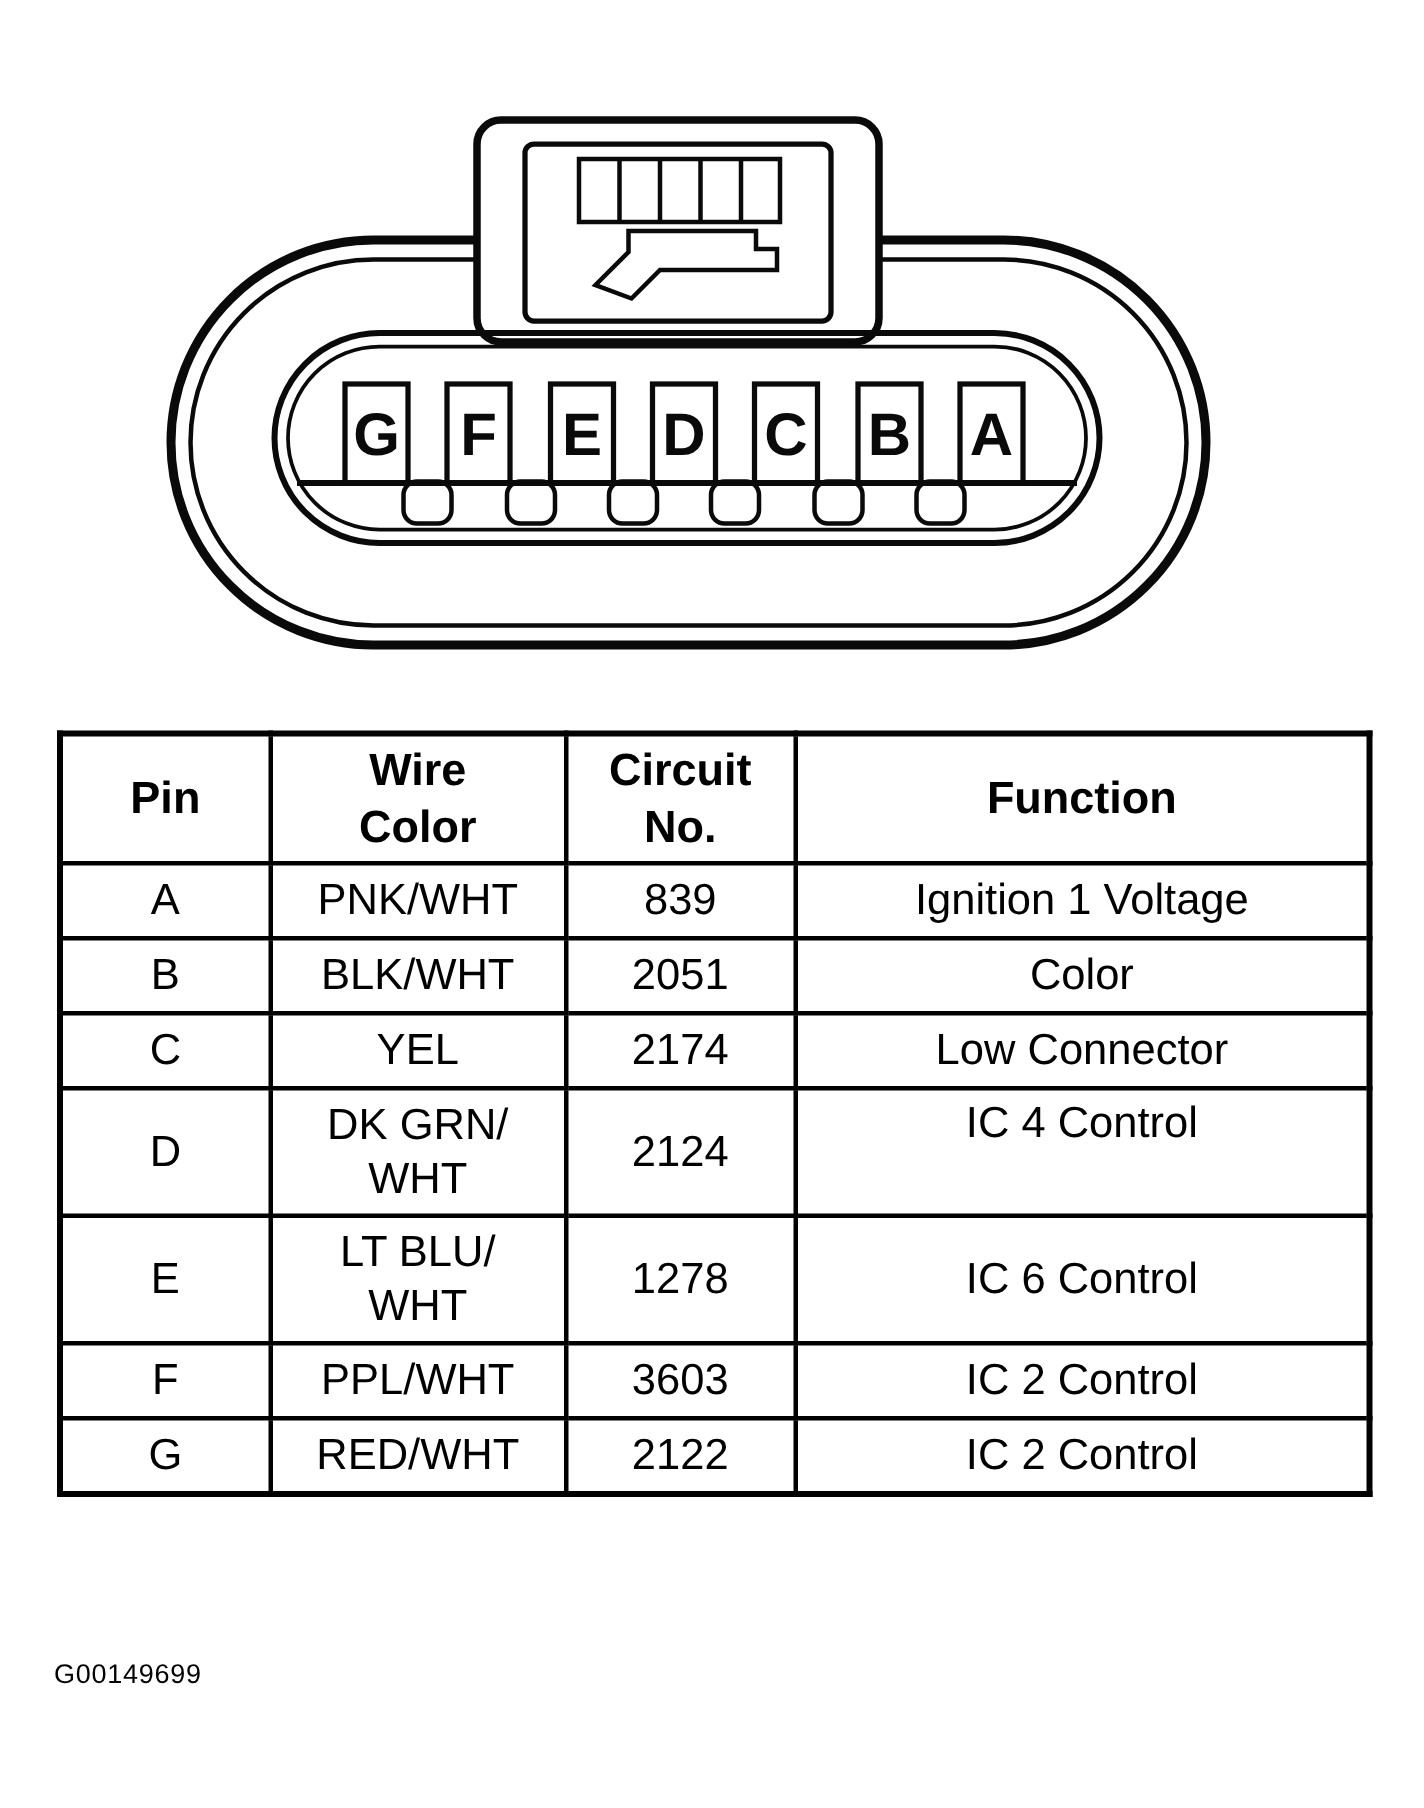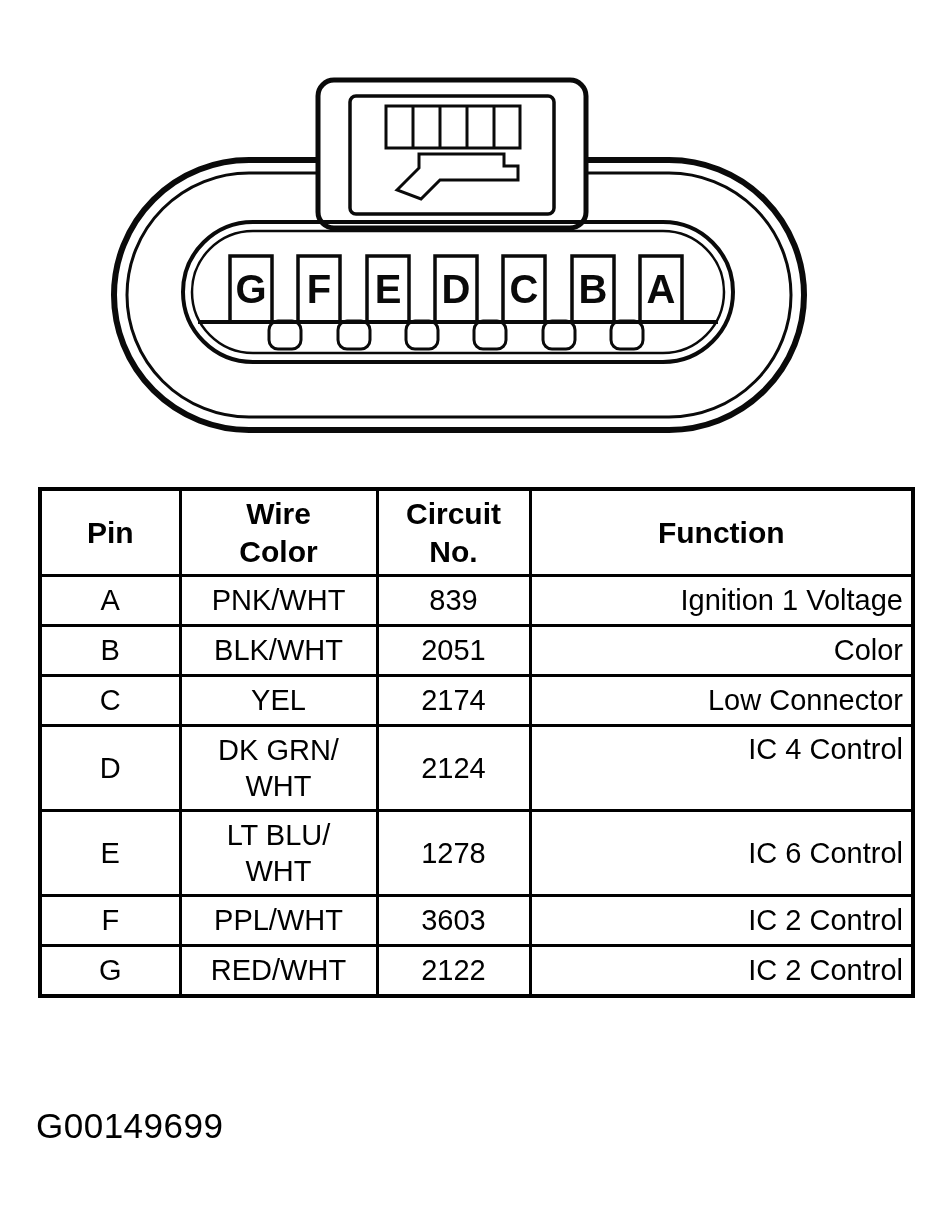--- a/index.html
+++ b/index.html
@@ -28,32 +28,32 @@
     font-size: 29px;
     line-height: 1.25;
     padding: 4px 8px;
     vertical-align: middle;
     overflow: hidden;
   }
   .pinout th { font-weight: bold; font-size: 30px; }
   .center { text-align: center; }
   .pre { white-space: pre-line; }
   .vbottom { vertical-align: bottom; padding-bottom: 12px; }
-  .fn { text-align: right; padding-left: 14px; }
+  .fn { text-align: center; padding-left: 14px; }
   tr.hdr1 td { height: 95px; }
   tr.hdr2 th { height: 85px; }
   tr.r td { height: 50px; }
   tr.tall td { height: 85px; }
   td.part-info { font-weight: bold; font-size: 30px; text-align: center; }
   td.bullets { padding-left: 46px; }
   .bullet-line { display: flex; align-items: baseline; gap: 15px; font-weight: bold; font-size: 30px; line-height: 1.5; }
   .bullet-glyph { font-size: 26px; }
   .footer-id {
     position: absolute; left: 36px; top: 1106px;
-    font-size: 35px; letter-spacing: 0.5px; font-weight: normal;
+    font-size: 18px; letter-spacing: 0.5px; font-weight: normal;
   }
 </style>
 </head>
 <body>
 
 <div class="page">
 
   <svg class="connector-svg" width="949" height="470" viewBox="0 0 949 470">
 
     <rect class="stroke" x="114" y="160" width="690" height="270" rx="135" ry="135" stroke-width="6"></rect>

